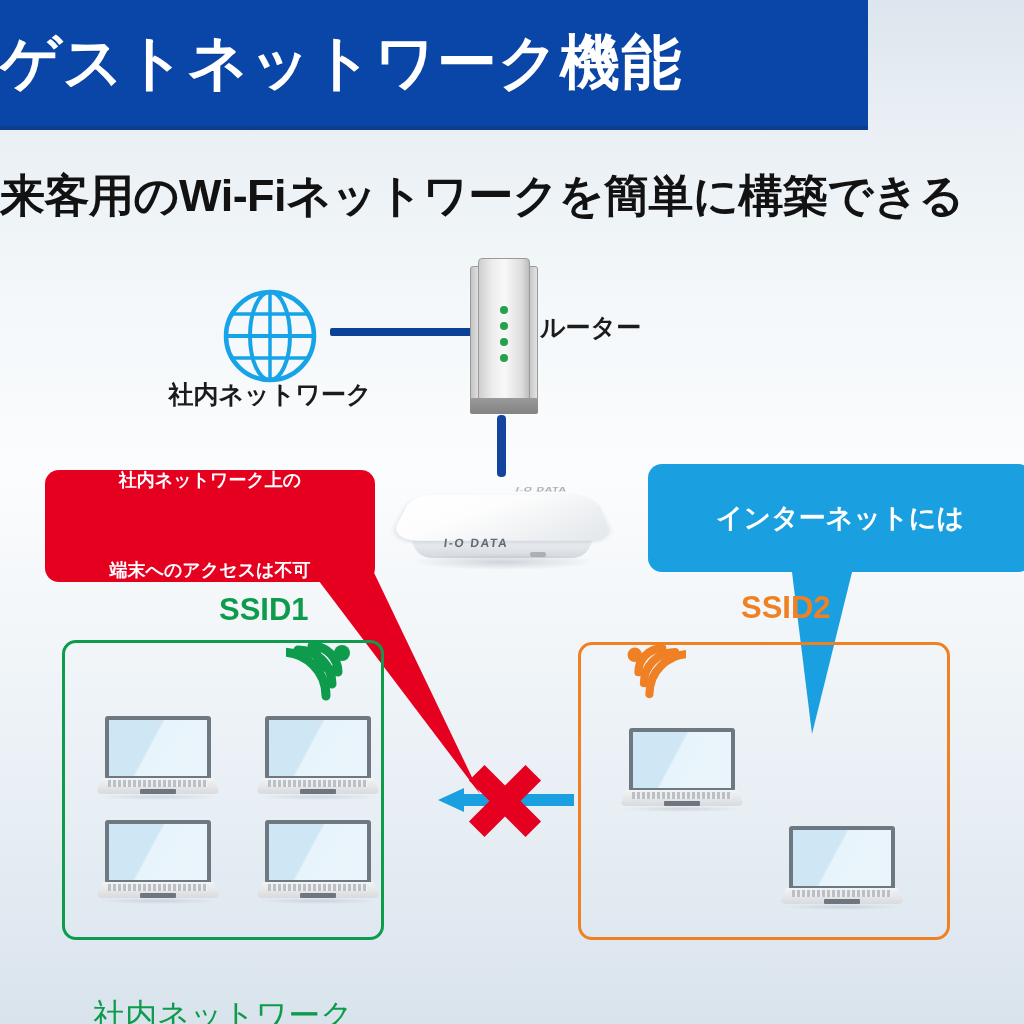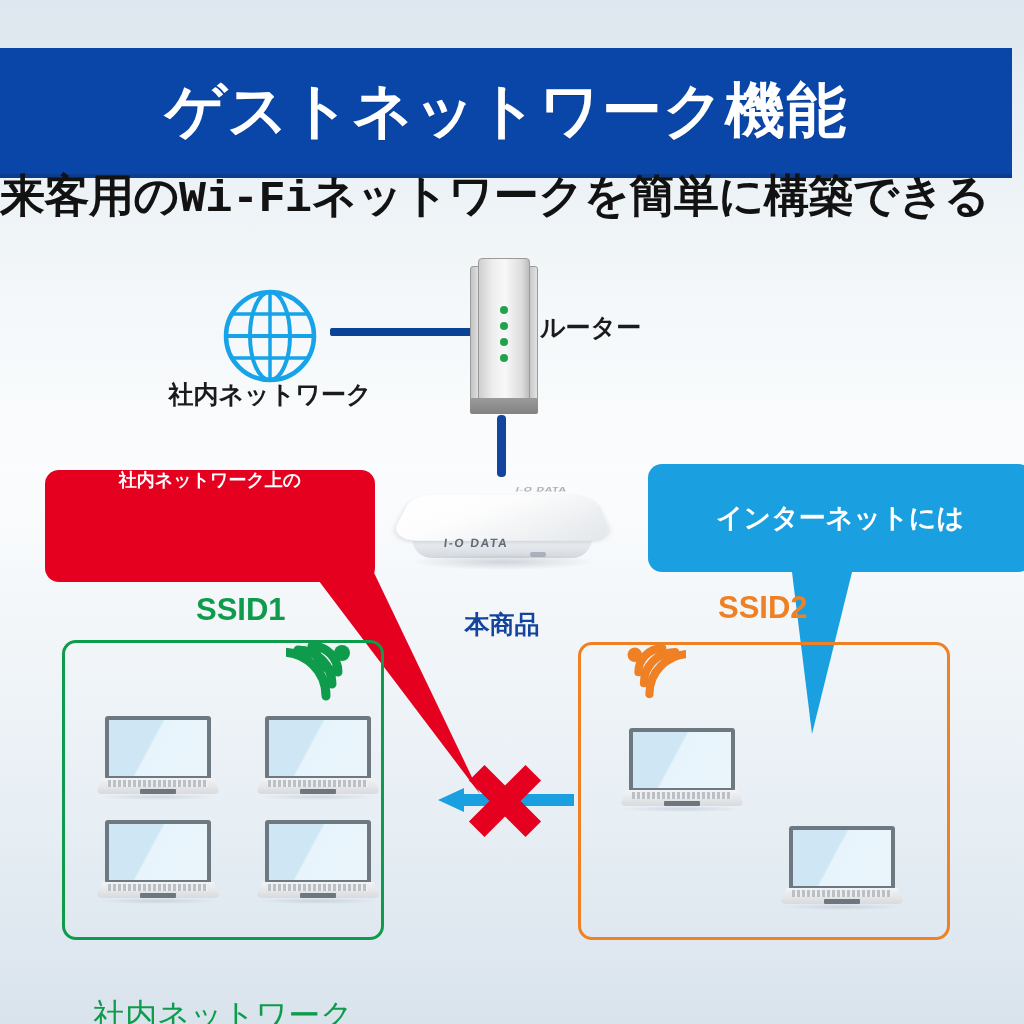--- a/index.html
+++ b/index.html
@@ -21,28 +21,26 @@
         #f2f6f9 62%,
         #e7eef4 80%,
         #dfe8f0 92%,
         #d9e3ec 100%);
   }
 
   
   .banner {
     position: absolute;
     left: 0; top: 0;
-    width: 1012px;
+    width: 868px;
     height: 126px;
     background: #0a46a8;
     border-bottom: 4px solid #0c3c8c;
     display: flex;
     align-items: center;
-    justify-content: center;
-    margin-top: 48px;
   }
   .banner-title {
     color: #ffffff;
     font-size: 60px;
     font-weight: bold;
     letter-spacing: 1px;
     line-height: 1;
     white-space: nowrap;
     text-shadow: 0 1px 0 rgba(0,0,0,0.12);
   }
@@ -51,21 +49,20 @@
   .subtitle {
     position: absolute;
     left: 0; top: 166px;
     width: 960px;
     text-align: center;
     color: #121212;
     font-size: 45px;
     font-weight: bold;
     letter-spacing: -0.5px;
     white-space: nowrap;
-    font-family: Liberation Mono, monospace;
   }
 
   
   .globe {
     position: absolute;
     left: 222px; top: 288px;
     width: 96px; height: 96px;
   }
   .internet-label {
     position: absolute;
@@ -237,20 +234,21 @@
     background: #1a9fe0;
     font-size: 27px;
   }
 
   
   .ssid {
     position: absolute;
     font-size: 31px;
     font-weight: bold;
     white-space: nowrap;
+    margin-left: 23px;
   }
   .ssid1 { left: 196px; top: 592px; color: #0f9b4c; }
   .ssid2 { left: 718px; top: 590px; color: #ef8023; }
 
   
   .netbox {
     position: absolute;
     border-radius: 14px;
     box-sizing: border-box;
   }
@@ -378,28 +376,28 @@
   <div class="ap-cable"></div>
 
   <div class="ap">
     <div class="ap-side"></div>
     <div class="ap-top"></div>
     <div class="ap-logo-top">I-O DATA</div>
     <div class="ap-logo-front">I-O DATA</div>
     <div class="ap-port"></div>
     <div class="ap-shadow"></div>
   </div>
-  <div class="ap-label">本商品</div>
 
   <svg style="position:absolute;left:280px;top:556px;width:240px;height:250px;" viewBox="0 0 240 250">
     <polygon points="20,0 86,0 200,238" fill="#e60020"></polygon>
   </svg>
 
   <div class="callout callout-red">
     <div>社内ネットワーク上の</div>
+    <div>端末へのアクセスは不可</div>
   </div>
 
   <svg style="position:absolute;left:760px;top:556px;width:120px;height:200px;" viewBox="0 0 120 200">
     <polygon points="30,0 96,0 52,178" fill="#1a9fe0"></polygon>
   </svg>
 
   <div class="callout callout-blue">
     <div>インターネットには</div>
   </div>
 

